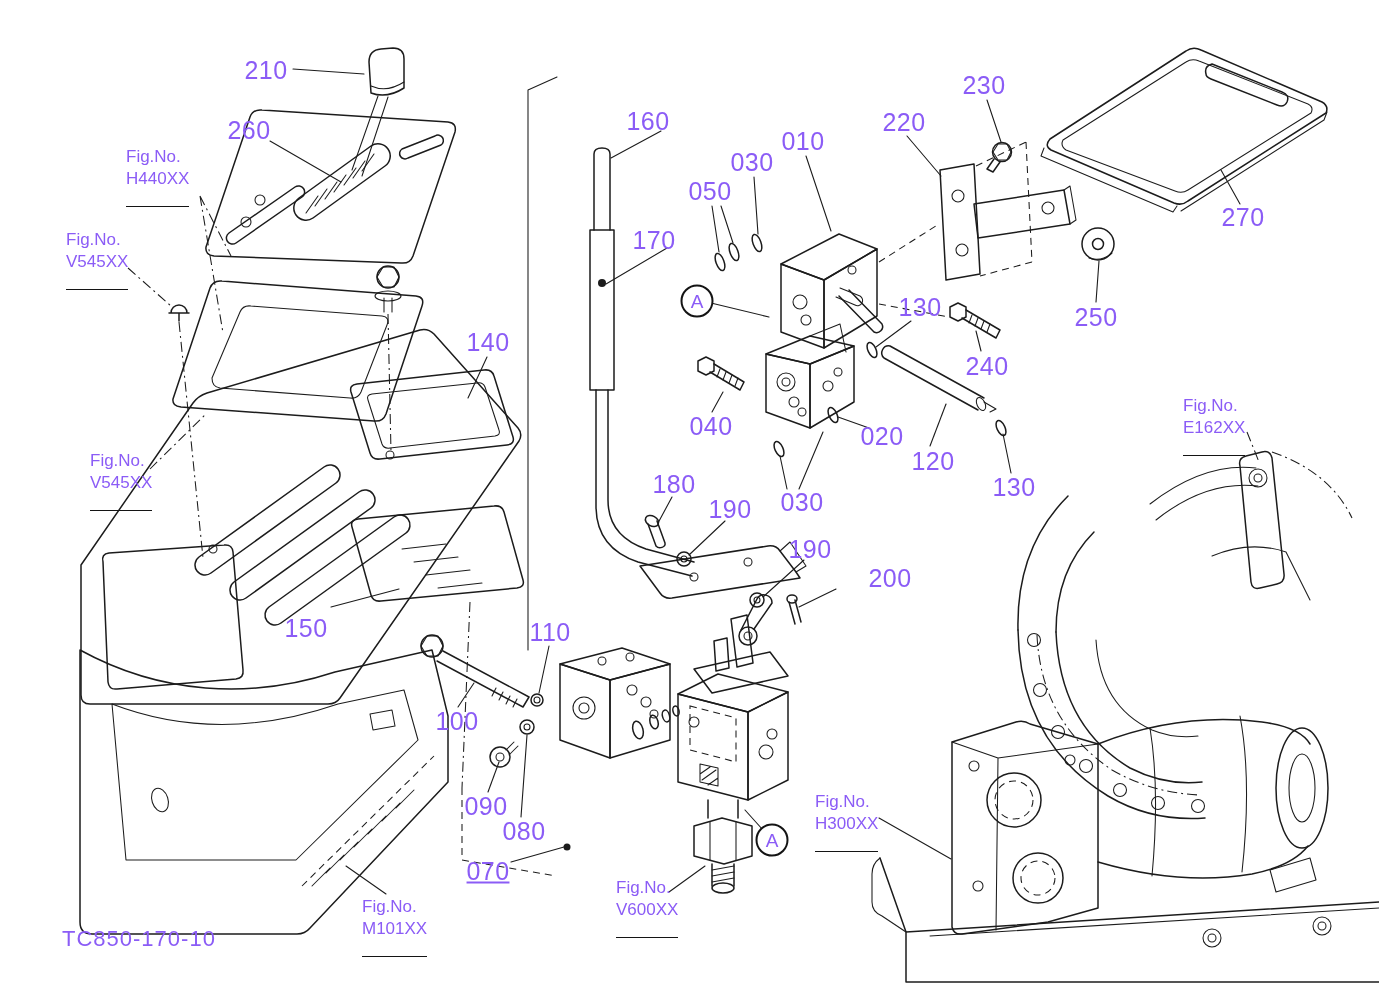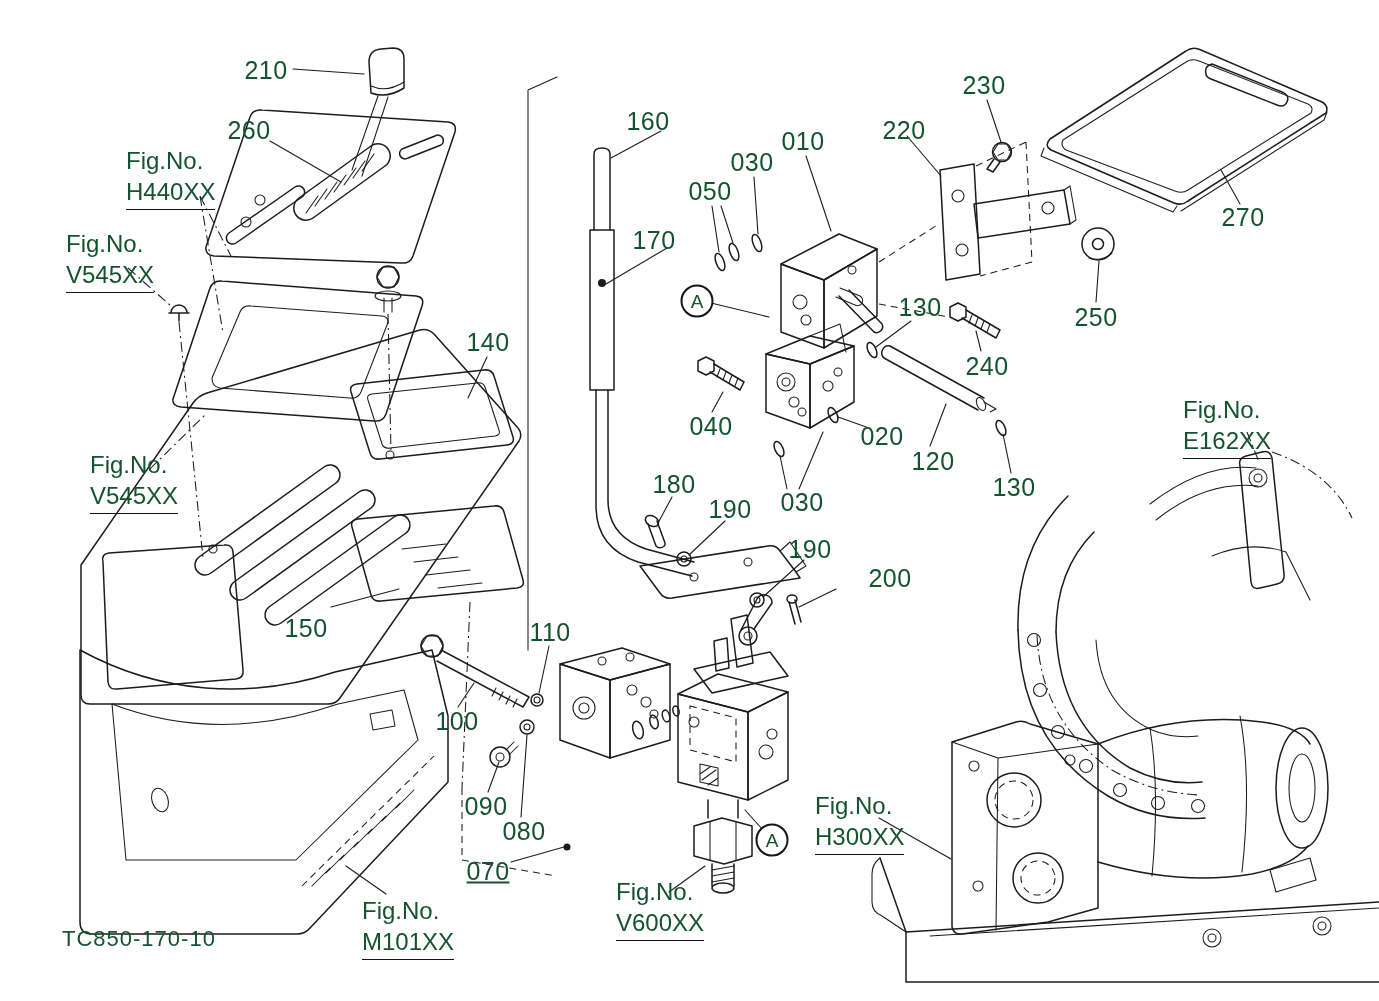--- a/index.html
+++ b/index.html
@@ -1,26 +1,26 @@
 <!DOCTYPE html>
 <html><head>
 <meta charset="utf-8">
 <style>
   html,body{margin:0;padding:0;background:#ffffff;}
   .stage{position:relative;width:1379px;height:1001px;background:#ffffff;overflow:hidden;
-         font-family:"Liberation Sans",sans-serif;color:#14532d;}
+         font-family:"Liberation Sans",sans-serif;color:#8b5cf6;}
   .stage svg{position:absolute;left:0;top:0;}
   .ln{fill:none;stroke:#1c1c1c;stroke-width:1.5;stroke-linecap:round;stroke-linejoin:round;}
   .tn{fill:none;stroke:#1c1c1c;stroke-width:1.05;stroke-linecap:round;stroke-linejoin:round;}
   .ld{fill:none;stroke:#1c1c1c;stroke-width:1.1;stroke-linecap:round;}
   .dd{fill:none;stroke:#1c1c1c;stroke-width:1.05;stroke-dasharray:10 4 2 4;}
   .da{fill:none;stroke:#1c1c1c;stroke-width:1.05;stroke-dasharray:7 5;}
   .ft{fill:#1c1c1c;stroke:none;}
   .callout{position:absolute;transform:translate(-50%,-50%);font-size:25px;letter-spacing:.4px;white-space:nowrap;}
-  .figref{position:absolute;font-size:24px;line-height:1.28;padding-bottom:2px;border-bottom:1.8px solid #141414;white-space:nowrap;}
+  .figref{position:absolute;font-size:17px;line-height:1.28;padding-bottom:16px;border-bottom:1.8px solid #141414;white-space:nowrap;}
   .figref span{display:block;}
   .view-marker{position:absolute;transform:translate(-50%,-50%);width:29px;height:29px;border:2px solid #141414;
                border-radius:50%;display:flex;align-items:center;justify-content:center;font-size:19px;background:#fff;}
   .drawing-code{position:absolute;left:62px;top:926px;font-size:22px;letter-spacing:1px;}
 </style>
 </head>
 <body>
 
 <div class="stage">
 
@@ -342,21 +342,21 @@
 </svg>
 
 <div id="callout-layer">
       <div class="callout" style="left: 266px; top: 70px;"><span>210</span></div>
       <div class="callout" style="left: 249px; top: 130px;"><span>260</span></div>
       <div class="callout" style="left: 648px; top: 121px;"><span>160</span></div>
       <div class="callout" style="left: 654px; top: 240px;"><span>170</span></div>
       <div class="callout" style="left: 710px; top: 191px;"><span>050</span></div>
       <div class="callout" style="left: 752px; top: 162px;"><span>030</span></div>
       <div class="callout" style="left: 803px; top: 141px;"><span>010</span></div>
-      <div class="callout" style="left: 904px; top: 130px;"><span>220</span></div>
+      <div class="callout" style="left: 904px; top: 122px;"><span>220</span></div>
       <div class="callout" style="left: 984px; top: 85px;"><span>230</span></div>
       <div class="callout" style="left: 1243px; top: 217px;"><span>270</span></div>
       <div class="callout" style="left: 1096px; top: 317px;"><span>250</span></div>
       <div class="callout" style="left: 987px; top: 366px;"><span>240</span></div>
       <div class="callout" style="left: 920px; top: 307px;"><span>130</span></div>
       <div class="callout" style="left: 933px; top: 461px;"><span>120</span></div>
       <div class="callout" style="left: 882px; top: 436px;"><span>020</span></div>
       <div class="callout" style="left: 1014px; top: 487px;"><span>130</span></div>
       <div class="callout" style="left: 792px; top: 502px; margin-left: 10px;"><span>030</span></div>
       <div class="callout" style="left: 711px; top: 426px;"><span>040</span></div>

